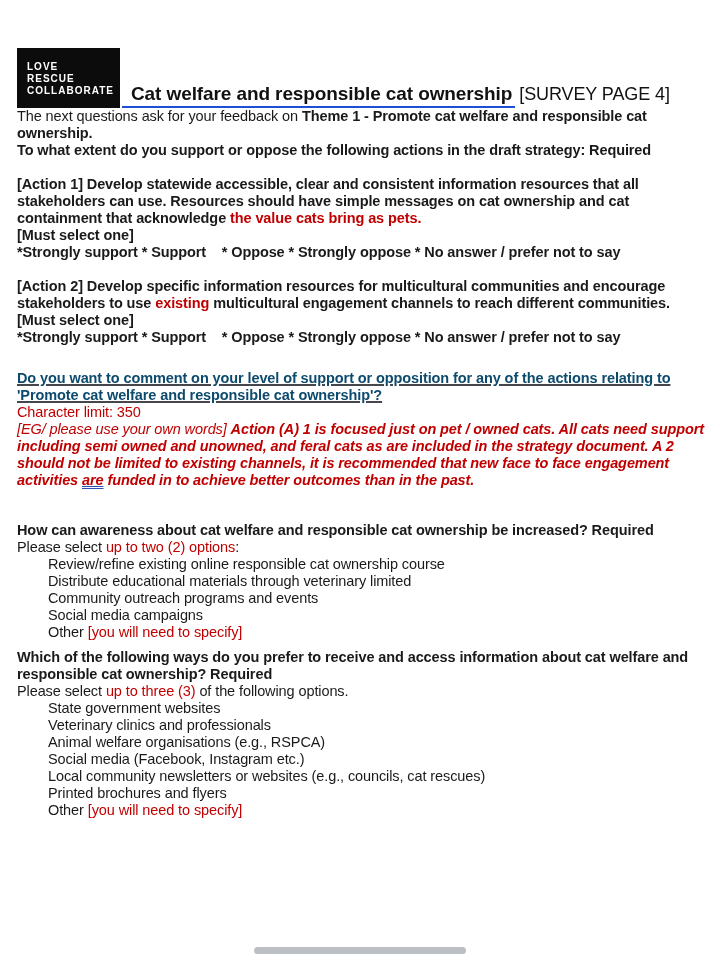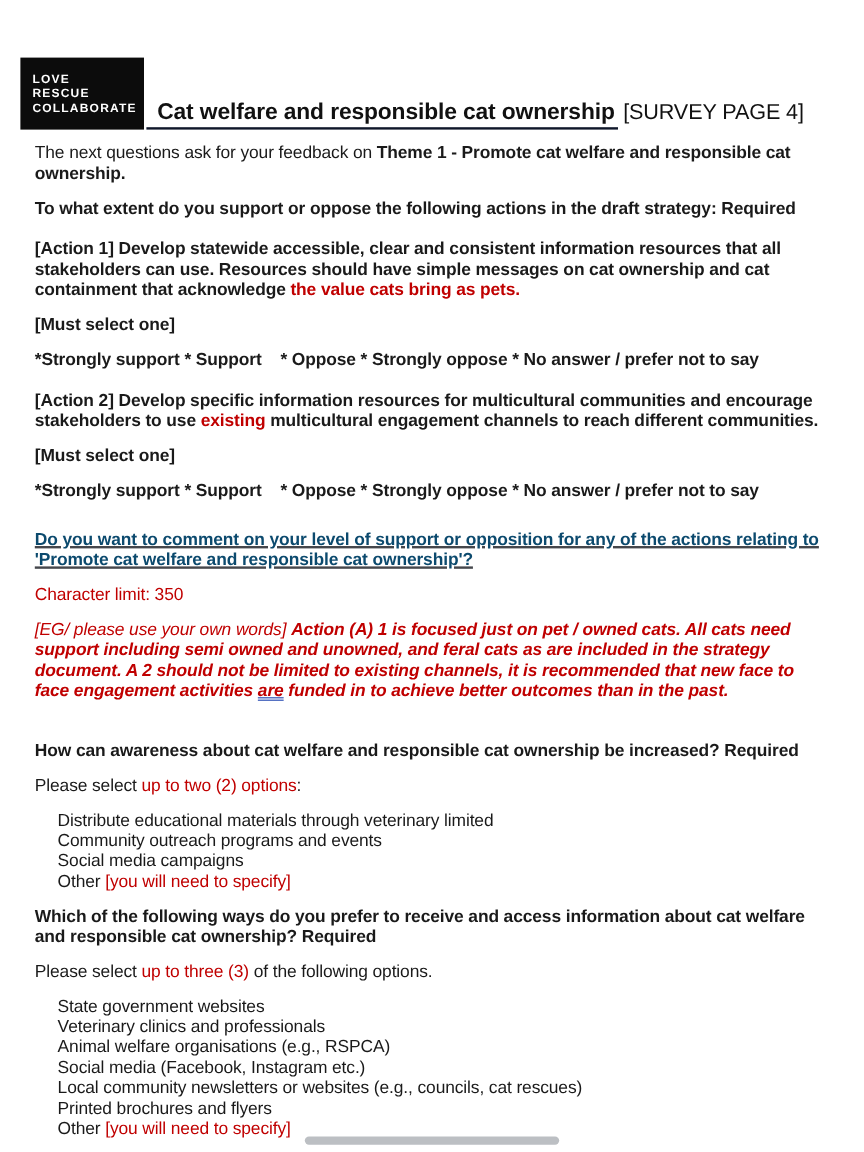--- a/index.html
+++ b/index.html
@@ -27,21 +27,21 @@
     width:103px;height:60px;box-sizing:border-box;
     padding:8px 8px 6px 10px;
     display:flex;flex-direction:column;justify-content:center;
   }
   .logo-line{
     font-size:10px;font-weight:700;line-height:12px;letter-spacing:1px;
   }
   .titlewrap{margin-left:2px;white-space:nowrap;}
   .title{
     font-size:19px;font-weight:700;line-height:24px;color:#111;
-    border-bottom:2px solid #0f172a;
+    border-bottom:2px solid #1d4ed8;
     padding:0 3px 0 9px;
     display:inline-block;
   }
   .title-suffix{font-size:18px;font-weight:400;color:#111;margin-left:4px;}
 
   
   .intro{margin:15px 0 0 0;}
   .support{margin:17px 0 0 0;}
   .actionblock{margin:17px 0 0 0;}
   .linkblock{margin:24px 0 0 0;}
@@ -54,21 +54,21 @@
   }
   .charlimit{font-weight:400;}
   .eg{margin:15px 0 0 0;font-style:italic;}
   .dbl{
     text-decoration:underline double;
     text-decoration-color:#2d50b5;
   }
   .qblock1{margin:33px 0 0 0;}
   .qblock2{margin:8px 0 0 0;}
   .option{margin-left:31px;}
-  .para{margin:12px;}
+  .para{margin:0;}
 
   
   .hscroll{
     position:absolute;left:50%;bottom:6px;transform:translateX(-50%);
     width:212px;height:7px;border-radius:4px;
     background:#bcbfc3;
   }
 </style>
 </head>
 <body>
@@ -106,20 +106,21 @@
     <div class="linkblock">
       <p class="para m0"><span class="qlink">Do you want to comment on your level of support or opposition for any of the actions relating to 'Promote cat welfare and responsible cat ownership'?</span></p>
       <p class="para m0 red charlimit">Character limit: 350</p>
     </div>
 
     <p class="para red eg"><span>[EG/ please use your own words] </span><span class="b">Action (A) 1 is focused just on pet / owned cats. All cats need support including semi owned and unowned, and feral cats as are included in the strategy document. A 2 should not be limited to existing channels, it is recommended that new face to face engagement activities </span><span class="b dbl">are</span><span class="b"> funded in to achieve better outcomes than in the past.</span></p>
 
     <div class="qblock1">
       <p class="para b m0">How can awareness about cat welfare and responsible cat ownership be increased? Required</p>
       <p class="para m0"><span>Please select </span><span class="red">up to two (2) options</span><span>:</span></p>
+      <div class="option">Review/refine existing online responsible cat ownership course</div>
       <div class="option">Distribute educational materials through veterinary limited</div>
       <div class="option">Community outreach programs and events</div>
       <div class="option">Social media campaigns</div>
       <div class="option"><span>Other </span><span class="red">[you will need to specify]</span></div>
     </div>
 
     <div class="qblock2">
       <p class="para b m0">Which of the following ways do you prefer to receive and access information about cat welfare and responsible cat ownership? Required</p>
       <p class="para m0"><span>Please select </span><span class="red">up to three (3)</span><span> of the following options.</span></p>
       <div class="option">State government websites</div>

